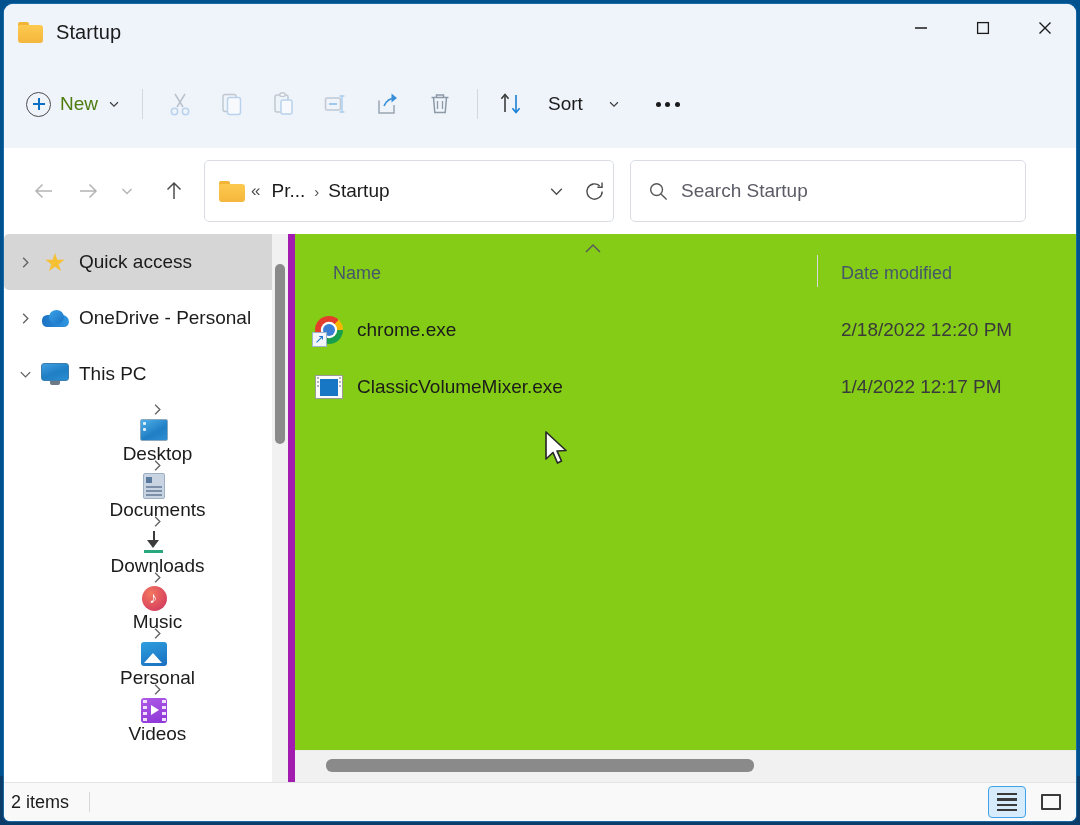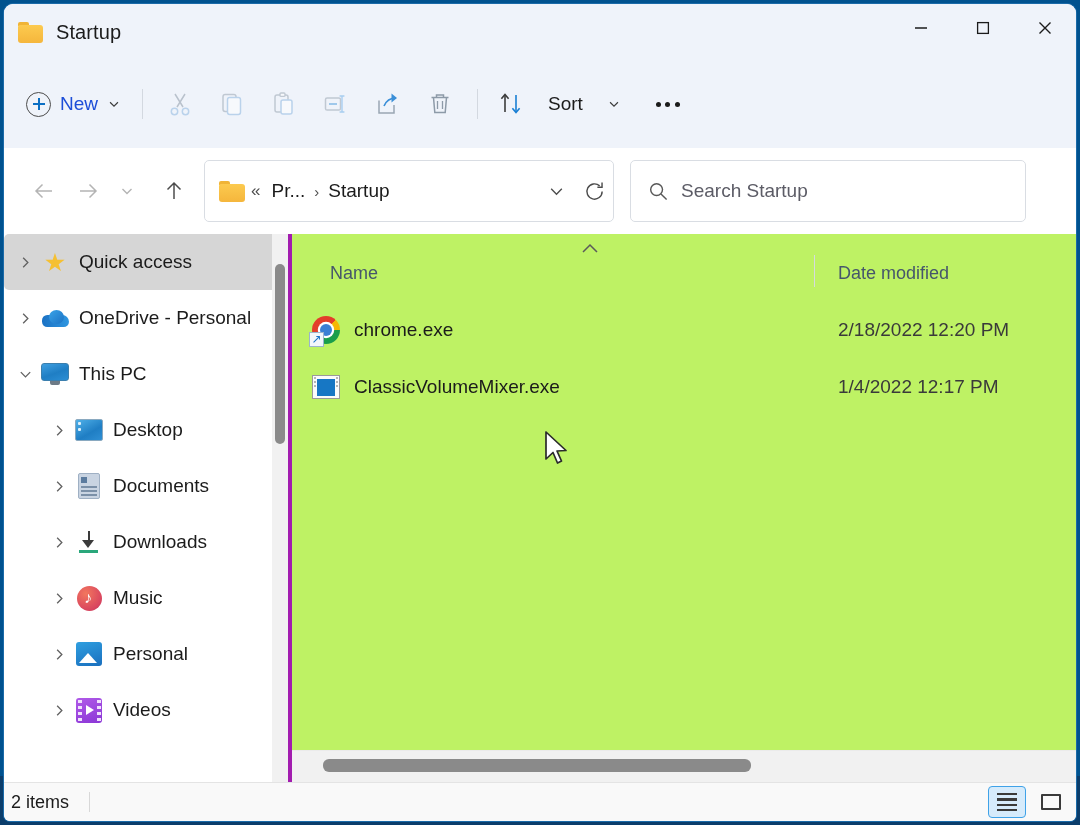--- a/index.html
+++ b/index.html
@@ -78,21 +78,21 @@
   .plus-circle {
     width: 25px; height: 25px; border-radius: 50%;
     border: 1.6px solid #4c4c4c;
     position: relative; flex: none;
   }
   .plus-circle::before, .plus-circle::after {
     content: ""; position: absolute; background: #0b6fc4;
   }
   .plus-circle::before { left: 5.5px; top: 10.7px; width: 12px; height: 1.9px; }
   .plus-circle::after  { top: 5.5px; left: 10.7px; height: 12px; width: 1.9px; }
-  .tb-new-label { font-size: 19px; color: #1d4ed8; }
+  .tb-new-label { font-size: 19px; color: #4d7c0f; }
   .chev-sm { width: 14px; height: 14px; flex: none; }
   .tb-sep {
     width: 1px; height: 30px; background: #d3d8e0;
     margin: 0 11px;
   }
   .tb-icon {
     width: 52px; height: 46px;
     display: flex; align-items: center; justify-content: center;
     border-radius: 6px; flex: none;
   }
@@ -181,21 +181,21 @@
     width: 284px; height: 548px; flex: none;
     background: #ffffff;
     overflow: hidden;
   }
   .nav-item {
     height: 56px; display: flex; align-items: center;
     padding-left: 8px; margin: 0 6px 0 0;
     border-radius: 5px;
   }
   .nav-item.selected { background: #d6d6d6; }
-  .nav-item.indent { padding-left: 42px; }
+  .nav-item.indent { padding-left: 29px; flex-direction: column; }
   .nav-chev {
     width: 26px; flex: none;
     display: flex; align-items: center; justify-content: center;
     color: #616161;
   }
   .nav-ico {
     width: 30px; height: 26px; flex: none;
     margin-left: 2px; margin-right: 9px;
     display: flex; align-items: center; justify-content: center;
     position: relative;
@@ -314,22 +314,22 @@
   }
   .sb-thumb {
     position: absolute; left: 3px; top: 30px;
     width: 10px; height: 180px;
     background: #8a8a8a; border-radius: 5px;
   }
   
   .filepane {
     position: relative;
     flex: 1; height: 548px;
-    background: #bef264;
-    border-left: 4px solid #a21caf;
+    background: #84cc16;
+    border-left: 7px solid #a21caf;
   }
   .sortcaret {
     position: absolute; left: 289px; top: 6px;
     color: #5a5a5a;
   }
   .colheaders {
     position: absolute; left: 0; top: 16px; right: 0; height: 46px;
     display: flex; align-items: center;
   }
   .colh {

